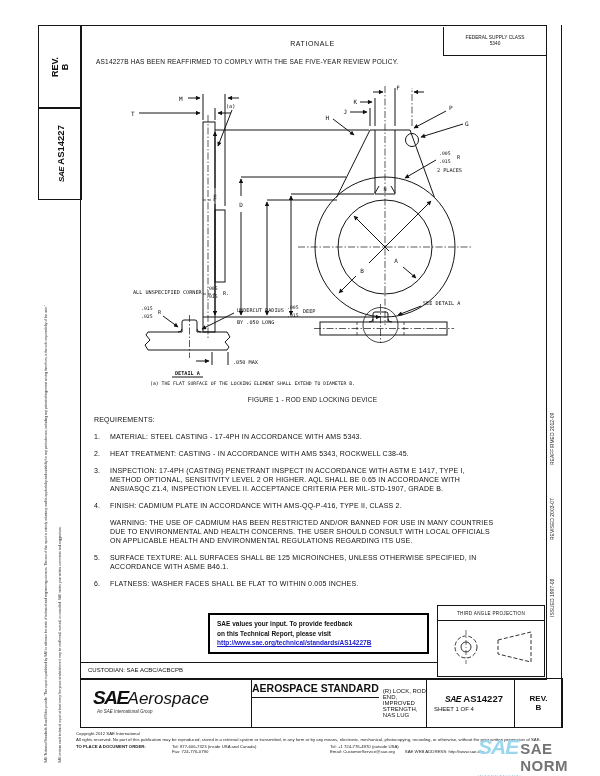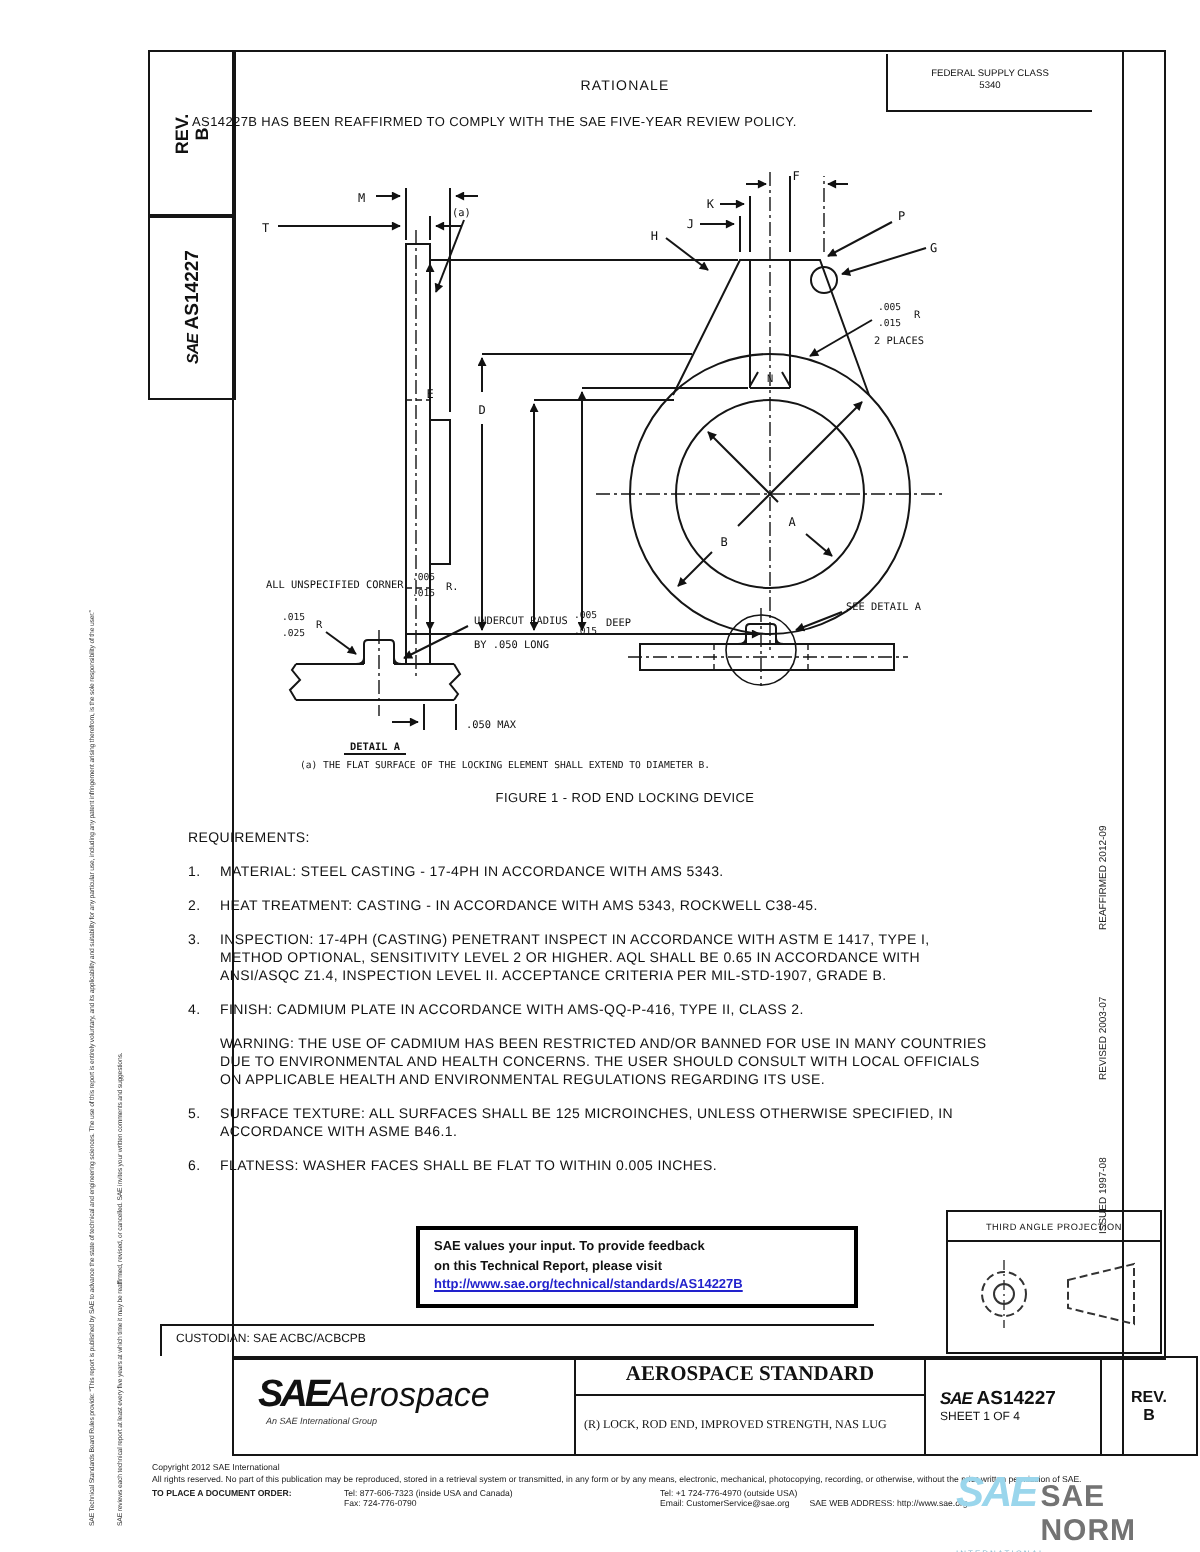--- a/index.html
+++ b/index.html
@@ -1,18 +1,18 @@
 <!DOCTYPE html>
 <html><head>
 <meta charset="utf-8">
 <style>
   html,body{margin:0;padding:0;background:#fff;}
   .page{position:relative;width:600px;height:776px;background:#fff;font-family:"Liberation Sans",sans-serif;color:#111;overflow:hidden;}
   .abs{position:absolute;}
-  .frame{border:1.5px solid #151515;margin-left:36px;}
+  .frame{border:1.5px solid #151515;}
   .center{text-align:center;}
   .mono{font-family:"DejaVu Sans Mono",monospace;}
   .rotwrap{display:flex;align-items:center;justify-content:center;}
   .rot{transform:rotate(-90deg);white-space:nowrap;text-align:center;}
   .vmargin{transform:rotate(-90deg);transform-origin:0 0;white-space:nowrap;}
   .saeglyph{font-weight:bold;font-style:italic;letter-spacing:-0.5px;}
   
   .reqs{font-size:7px;line-height:9px;letter-spacing:0.2px;}
   .req{display:flex;margin-bottom:8px;}
   .req .num{width:16px;flex:0 0 16px;}
@@ -250,26 +250,26 @@
 
   <div class="abs" style="left:80px;top:662px;width:357px;height:16px;border-top:1.5px solid #151515;border-left:1.5px solid #151515;box-sizing:border-box;font-size:6px;line-height:15px;padding-left:7px;">CUSTODIAN:  SAE ACBC/ACBCPB</div>
 
   <div class="abs frame" style="left:80px;top:678px;width:483px;height:50px;display:flex;box-sizing:border-box;">
     <div style="width:170px;flex:0 0 170px;padding:9px 0 0 12px;box-sizing:border-box;">
       <div style="font-size:19px;line-height:19px;">
         <span class="saeglyph" style="letter-spacing:-1.5px;">SAE</span><span style="font-style:italic;font-weight:300;font-size:17px;">Aerospace</span>
       </div>
       <div style="font-size:4.5px;font-style:italic;color:#333;margin:1px 0 0 4px;">An SAE International Group</div>
     </div>
-    <div style="width:175px;flex:0 0 175px;border-left:1.5px solid #151515;display:flex;flex-direction:column;box-sizing:border-box;font-family:Liberation Serif, serif;">
+    <div style="width:175px;flex:0 0 175px;border-left:1.5px solid #151515;display:flex;flex-direction:row;box-sizing:border-box;">
       <div class="center" style="height:18px;border-bottom:1.5px solid #151515;font-weight:bold;font-size:10.5px;line-height:18px;">AEROSPACE STANDARD</div>
       <div style="flex:1;display:flex;align-items:center;font-size:6px;padding-left:4px;">(R) LOCK, ROD END, IMPROVED STRENGTH, NAS LUG</div>
     </div>
     <div style="width:88px;flex:0 0 88px;border-left:1.5px solid #151515;display:flex;flex-direction:column;justify-content:center;padding-left:7px;box-sizing:border-box;">
-      <div style="font-size:9.5px;font-weight:bold;line-height:11px;">
+      <div style="font-size:9.5px;font-weight:bold;line-height:11px;text-align:center;">
         <span class="saeglyph" style="font-size:8.5px;">SAE</span>
         <span>AS14227</span>
       </div>
       <div style="font-size:6px;line-height:8px;">SHEET 1 OF 4</div>
     </div>
     <div style="flex:1;border-left:1.5px solid #151515;display:flex;flex-direction:column;align-items:center;justify-content:center;font-weight:bold;font-size:8px;line-height:9px;">
       <div>REV.</div>
       <div>B</div>
     </div>
   </div>

